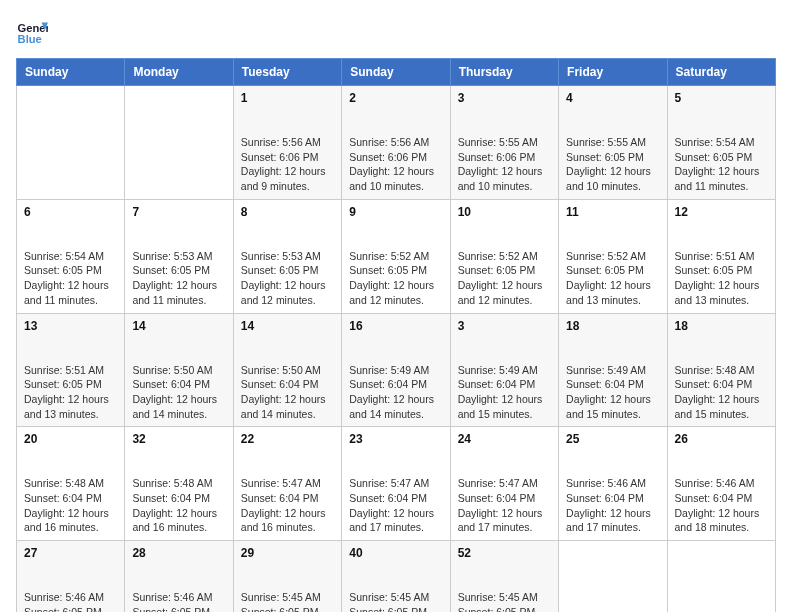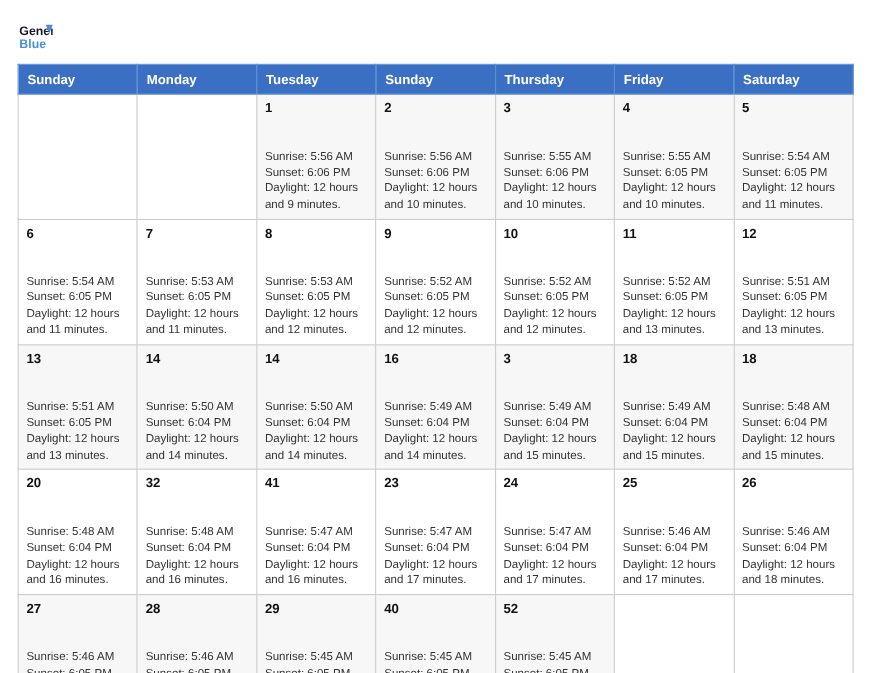--- a/index.html
+++ b/index.html
@@ -200,21 +200,21 @@
       <tr>
         <td>
           <span class="day-num">20</span>
           <div class="day-info">Sunrise: 5:48 AM<br>Sunset: 6:04 PM<br>Daylight: 12 hours and 16 minutes.</div>
         </td>
         <td>
           <span class="day-num">32</span>
           <div class="day-info">Sunrise: 5:48 AM<br>Sunset: 6:04 PM<br>Daylight: 12 hours and 16 minutes.</div>
         </td>
         <td>
-          <span class="day-num">41</span>
+          <span class="day-num">22</span>
           <div class="day-info">Sunrise: 5:47 AM<br>Sunset: 6:04 PM<br>Daylight: 12 hours and 16 minutes.</div>
         </td>
         <td>
           <span class="day-num">23</span>
           <div class="day-info">Sunrise: 5:47 AM<br>Sunset: 6:04 PM<br>Daylight: 12 hours and 17 minutes.</div>
         </td>
         <td>
           <span class="day-num">24</span>
           <div class="day-info">Sunrise: 5:47 AM<br>Sunset: 6:04 PM<br>Daylight: 12 hours and 17 minutes.</div>
         </td>

